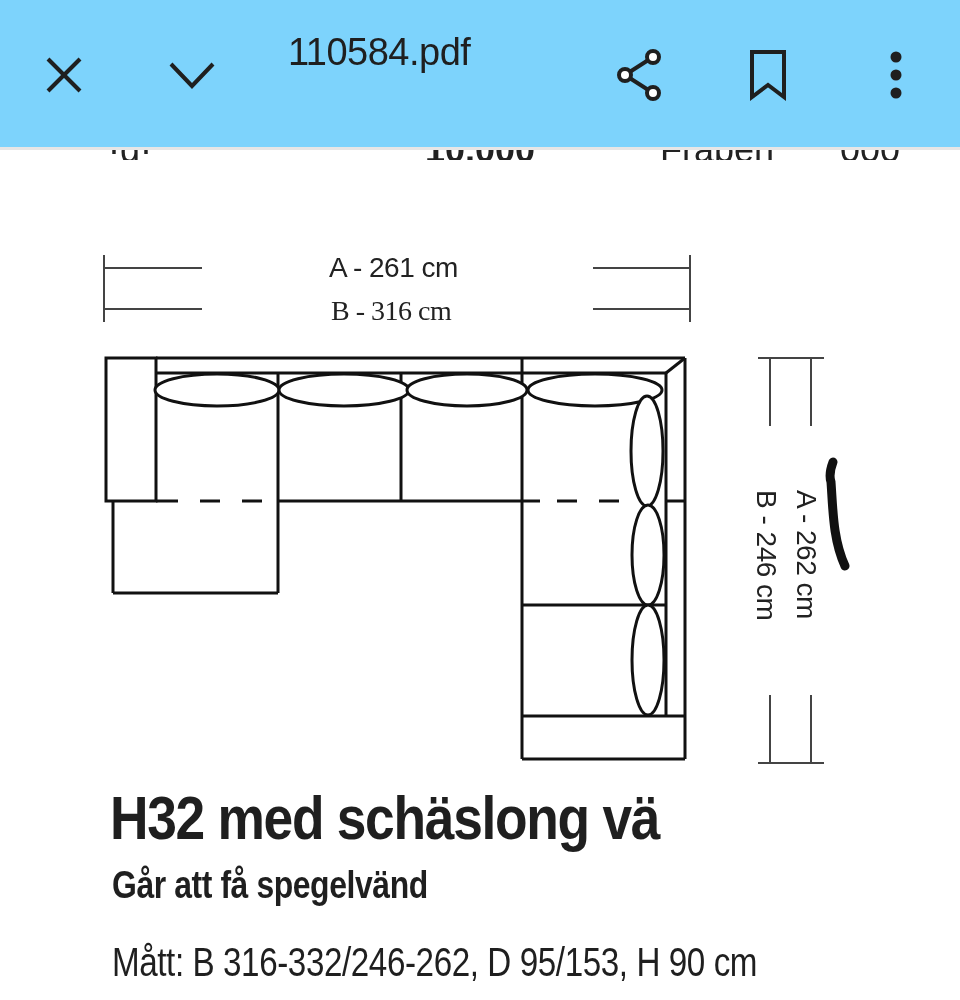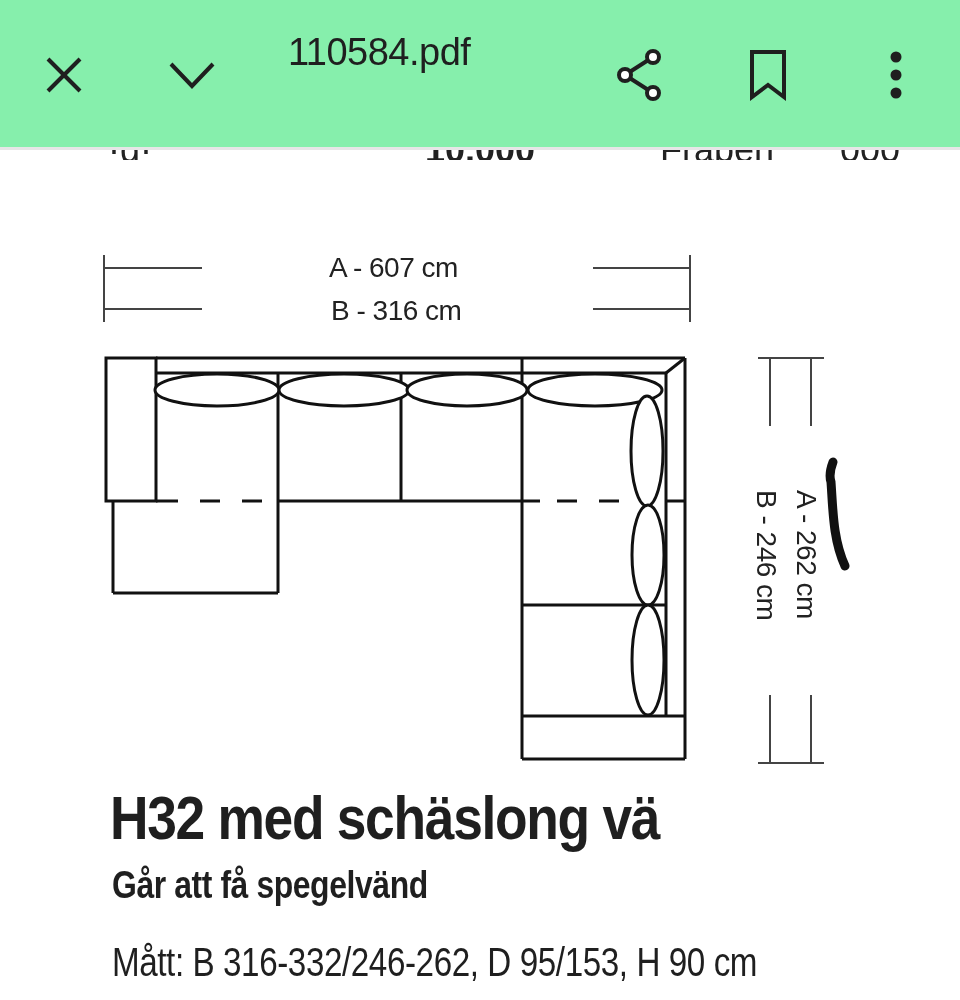--- a/index.html
+++ b/index.html
@@ -1,19 +1,19 @@
 <!DOCTYPE html>
 <html><head>
   <meta charset="utf-8">
   <style>
     * { margin: 0; padding: 0; box-sizing: border-box; }
     html, body { width: 960px; height: 1000px; background: #ffffff; overflow: hidden; }
     body { position: relative; font-family: "Liberation Sans", sans-serif; color: #1f1f1f; }
 
-    .topbar { position: absolute; left: 0; top: 0; width: 960px; height: 150px; background: #86efac; z-index: 5; border-bottom: 3px solid #e6e6e6; }
+    .topbar { position: absolute; left: 0; top: 0; width: 960px; height: 150px; background: #7dd3fc; z-index: 5; border-bottom: 3px solid #e6e6e6; }
     .icon-btn { position: absolute; display: flex; align-items: center; justify-content: center; width: 70px; height: 70px; cursor: pointer; }
     .icon-btn svg { display: block; }
     .close-btn { left: 29px; top: 40px; }
     .collapse-btn { left: 157px; top: 40px; }
     .share-btn { left: 605px; top: 40px; }
     .bookmark-btn { left: 733px; top: 40px; }
     .more-btn { left: 861px; top: 40px; }
 
     .title-block { position: absolute; left: 288px; top: 28px; }
     .doc-title { font-size: 38px; line-height: 48px; color: #1f1f1f; letter-spacing: -0.5px; }
@@ -100,22 +100,22 @@
       <ellipse cx="467" cy="390" rx="60" ry="16"></ellipse>
       <ellipse cx="595" cy="390" rx="67" ry="16"></ellipse>
       <ellipse cx="647" cy="451" rx="16" ry="55"></ellipse>
       <ellipse cx="648" cy="555" rx="16" ry="50"></ellipse>
       <ellipse cx="648" cy="660" rx="16" ry="55"></ellipse>
     </g>
 
     <path d="M833 462 C 830 470, 829 476, 831 482 C 833 510, 833 540, 845 566" stroke="#111" stroke-width="9" stroke-linecap="round" fill="none"></path>
   </svg>
 
-  <div class="dim-label" style="left:329px; top:252px;">A - 607 cm</div>
-  <div class="dim-label" style="left:331px; top:295px;">B - 316 cm</div>
+  <div class="dim-label" style="left:329px; top:252px;">A - 261 cm</div>
+  <div class="dim-label" style="left:331px; top:295px;font-family:Liberation Serif, serif;">B - 316 cm</div>
 
   <div class="dim-label" style="left:822px; top:490px; transform: rotate(90deg);">A - 262 cm</div>
   <div class="dim-label" style="left:782px; top:490px; transform: rotate(90deg);">B - 246 cm</div>
 
   <div class="product-title">H32 med schäslong vä</div>
   <div class="product-sub">Går att få spegelvänd</div>
   <div class="product-dims">Mått: B 316-332/246-262, D 95/153, H 90 cm</div>
 </div>
 
 <div class="topbar">

